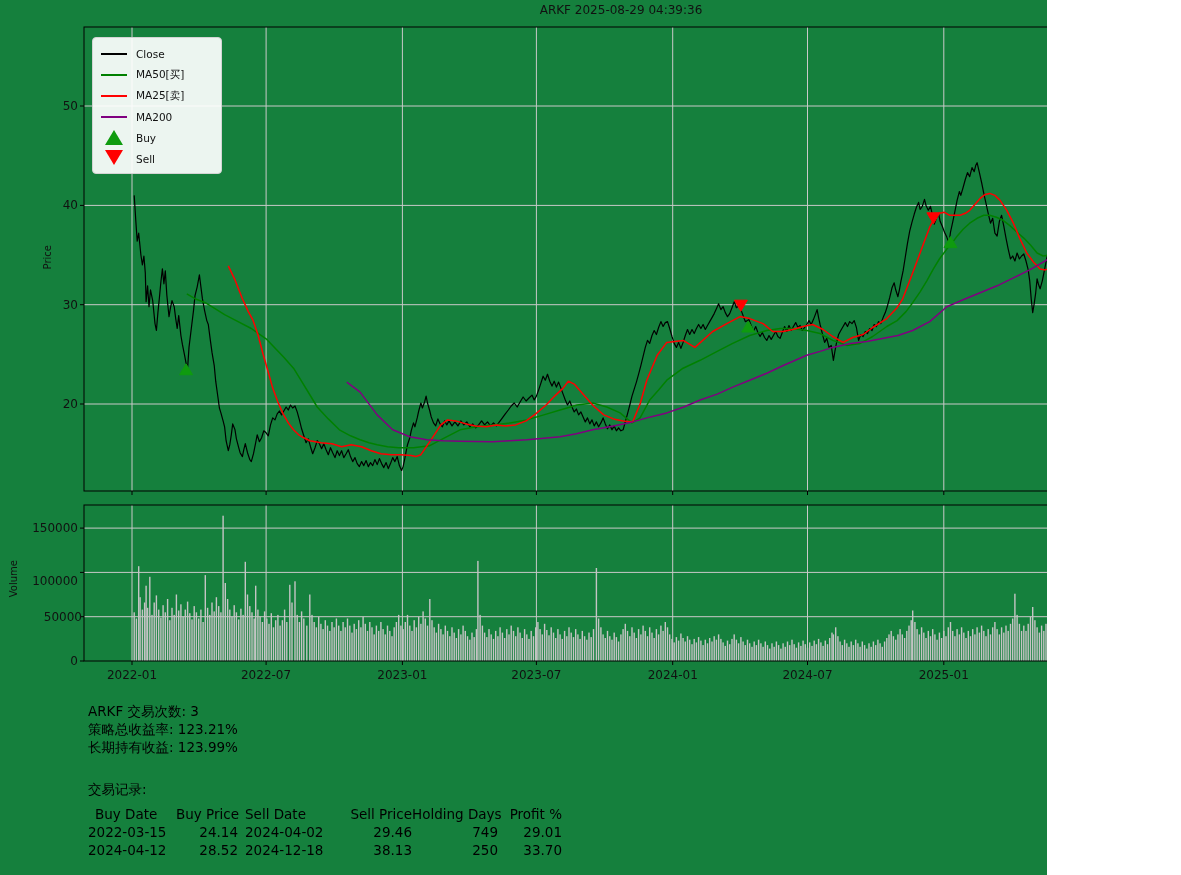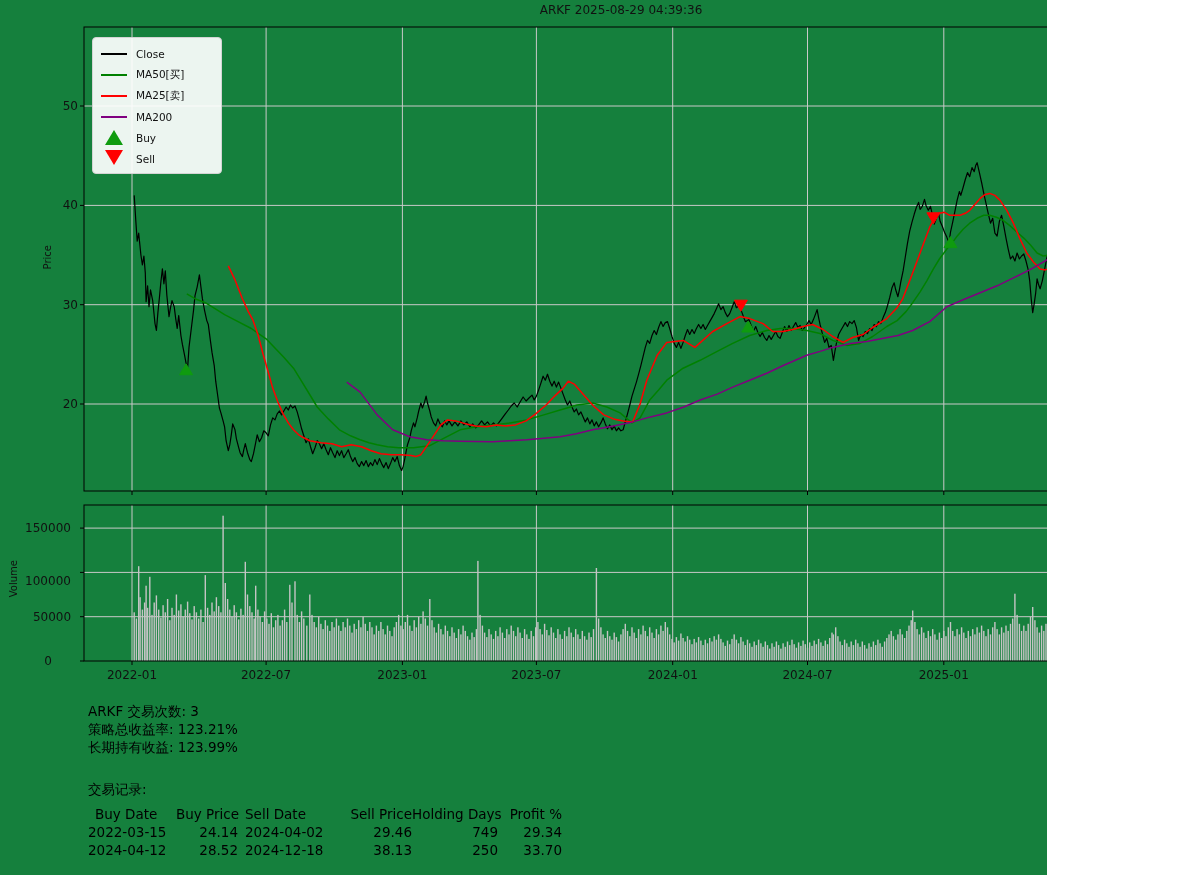--- a/index.html
+++ b/index.html
@@ -4,21 +4,21 @@
 <style>
   html,body{margin:0;padding:0;background:#fff;}
   #canvas{position:relative;width:1047px;height:875px;background:#15803d;overflow:hidden;
           font-family:"DejaVu Sans","Liberation Sans",sans-serif;color:#111;}
   #plot-svg{position:absolute;left:0;top:0;}
   .title{position:absolute;left:84px;top:3px;width:1074px;text-align:center;font-size:12px;color:#111;}
   .ylab{position:absolute;font-size:10px;color:#111;writing-mode:vertical-rl;transform:rotate(180deg);}
   .tick-label{position:absolute;font-size:12px;color:#111;}
   .xtick{width:64px;text-align:center;}
   .ptick{width:34px;text-align:right;}
-  .vtick{width:60px;text-align:center;}
+  .vtick{width:60px;text-align:right;}
   .legend{position:absolute;left:92px;top:37px;width:112px;background:rgba(255,255,255,0.92);
           border:1px solid #d4d4d4;border-radius:4px;padding:5px 8px 4px 8px;z-index:5;}
   .lg-row{display:flex;align-items:center;height:21px;}
   .lg-line{width:26px;height:0;border-top-width:2px;border-top-style:solid;margin-right:9px;flex:0 0 auto;}
   .lg-marker{width:26px;display:flex;justify-content:center;margin-right:9px;flex:0 0 auto;}
   .tri-up{width:0;height:0;border-left:9px solid transparent;border-right:9px solid transparent;border-bottom:15px solid #0f9b0f;}
   .tri-down{width:0;height:0;border-left:9px solid transparent;border-right:9px solid transparent;border-top:15px solid #ff0000;margin-top:-3px;}
   .lg-label{font-size:10.5px;color:#111;white-space:nowrap;}
   .footer{position:absolute;left:88px;font-size:13.5px;line-height:18px;color:#000;}
   .records-head{margin-bottom:7px;}
@@ -592,21 +592,21 @@
         <div class="rc r">Holding Days</div>
         <div class="rc r">Profit %</div>
       </div>
     <div id="rec-rows">
         <div class="rec-grid">
           <div class="rc l">2022-03-15</div>
           <div class="rc r">24.14</div>
           <div class="rc l pl">2024-04-02</div>
           <div class="rc r">29.46</div>
           <div class="rc r">749</div>
-          <div class="rc r">29.34</div>
+          <div class="rc r">29.01</div>
         </div>
         <div class="rec-grid">
           <div class="rc l">2024-04-12</div>
           <div class="rc r">28.52</div>
           <div class="rc l pl">2024-12-18</div>
           <div class="rc r">38.13</div>
           <div class="rc r">250</div>
           <div class="rc r">33.70</div>
         </div>
       </div>

